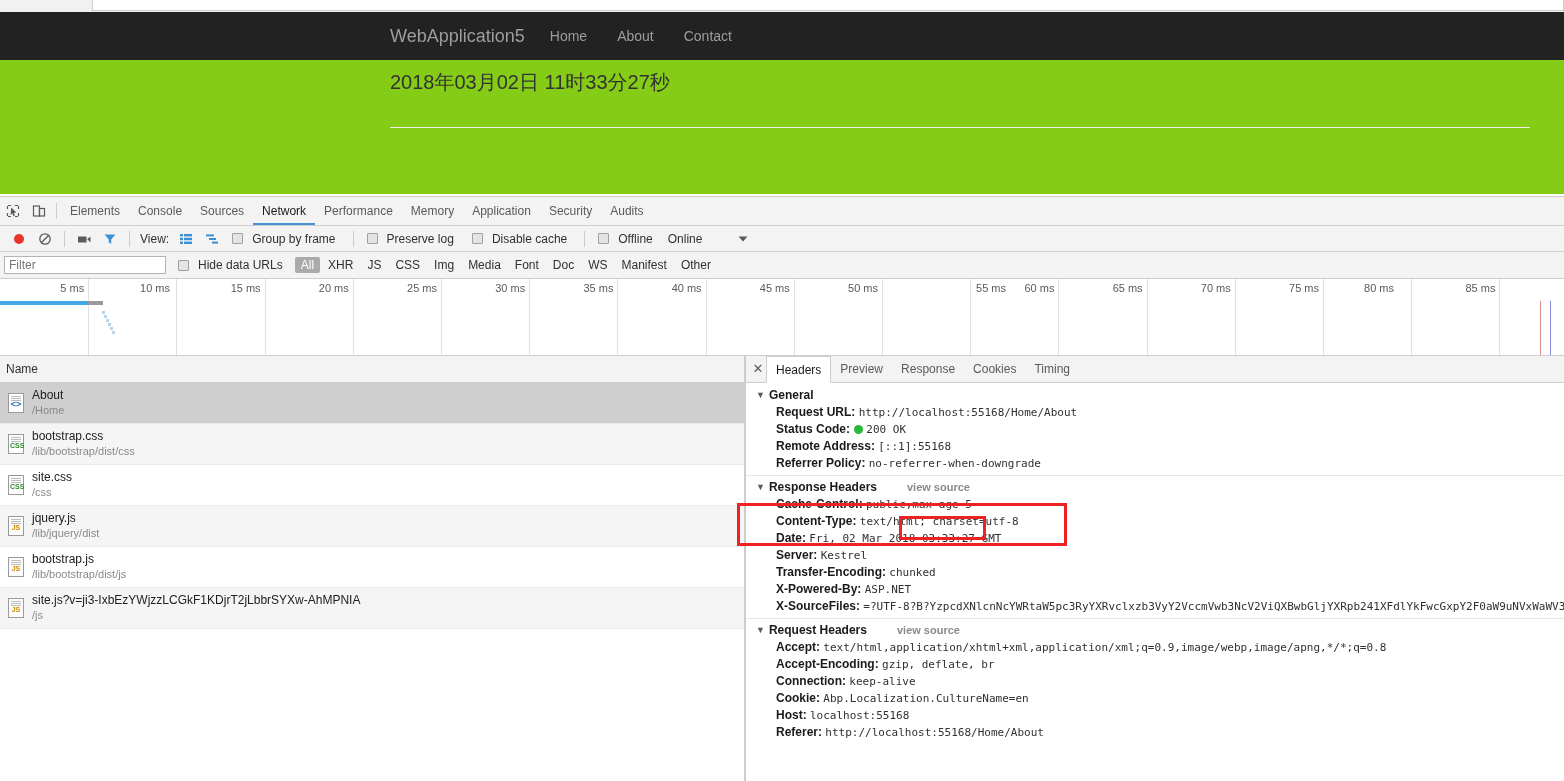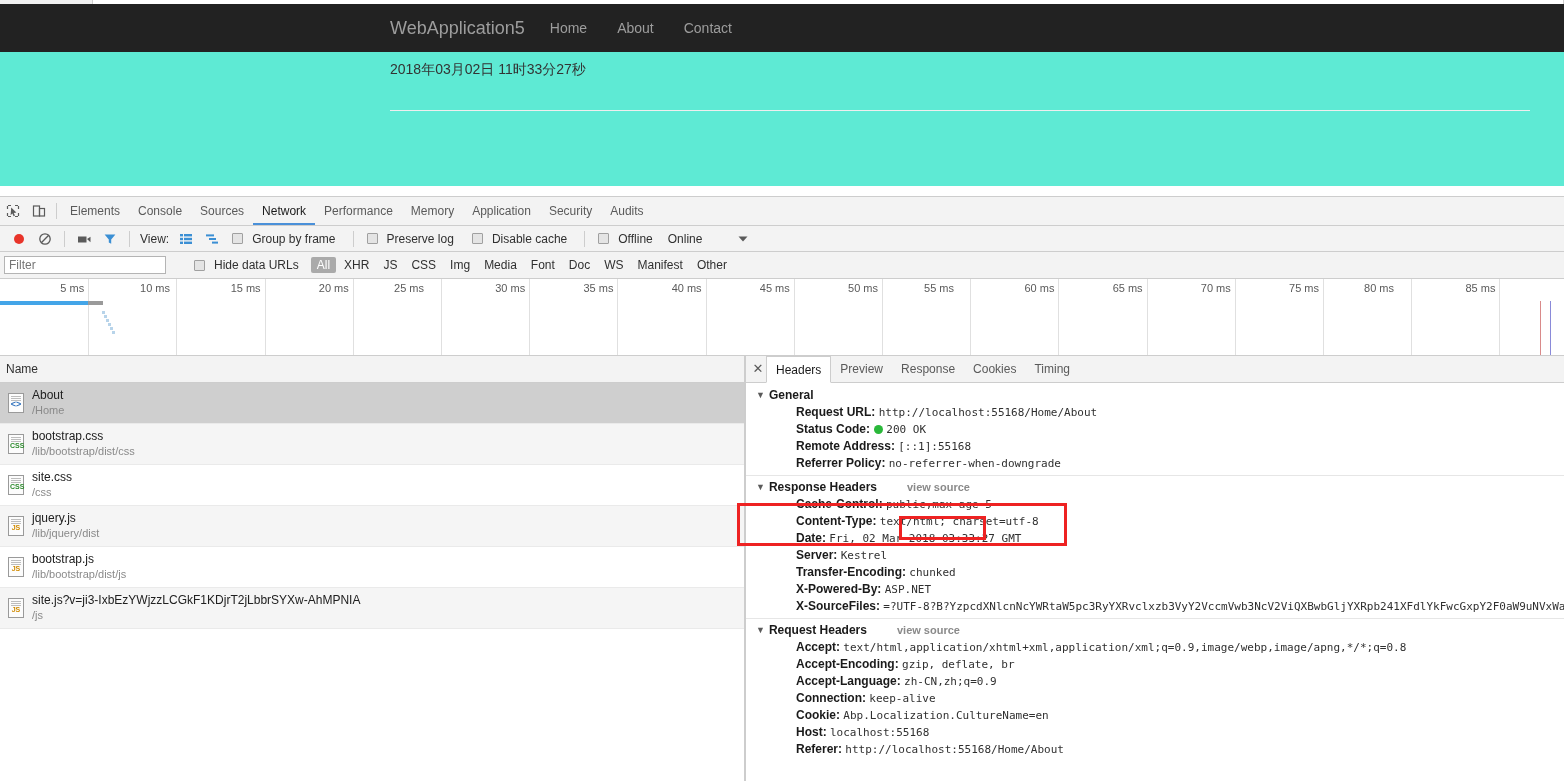--- a/index.html
+++ b/index.html
@@ -20,39 +20,39 @@
     position: absolute; left: 92px; top: 0px; width: 1472px; height: 11px;
     background: #ffffff; border: 1px solid #cfcfcf; border-top: none;
     box-sizing: border-box;
   }
   .chrome-cursor {
     position: absolute; left: 88px; top: 0px; width: 9px; height: 11px;
     background: #f1f1f1;
   }
 
   
-  .page { position: absolute; left: 0; top: 4px; width: 1564px; height: 182px; background: #5eead4; }
+  .page { position: absolute; left: 0; top: 12px; width: 1564px; height: 182px; background: #84cc16; }
   .navbar {
     position: absolute; left: 0; top: 0; width: 1564px; height: 48px;
     background: #222222;
   }
   .navbar-inner {
     position: absolute; left: 380px; top: 0; height: 48px;
     display: flex; align-items: center; gap: 0;
   }
   .brand {
     color: #9d9d9d; font-size: 18px; padding: 0 10px; line-height: 48px;
     text-decoration: none; white-space: nowrap;
   }
   .nav-link {
     color: #9d9d9d; font-size: 14px; padding: 15px 15px; line-height: 48px;
     text-decoration: none; white-space: nowrap;
   }
   .page-body { position: absolute; left: 390px; top: 48px; width: 1140px; }
-  .page-time { font-size: 14px; color: #333; padding-top: 9px; }
+  .page-time { font-size: 20px; color: #333; padding-top: 9px; }
   .page-hr {
     margin-top: 31px; border: none; border-top: 1px solid #eeeeee; width: 1140px;
   }
   .page-footer { font-size: 14px; color: #333; padding-top: 13px; }
 
   
   .devtools {
     position: absolute; left: 0; top: 196px; width: 1564px; height: 585px;
     background: #ffffff;
     border-top: 1px solid #cdcdcd;
@@ -197,21 +197,21 @@
   }
   .sect-title {
     font-weight: bold; color: #1a1a1a; font-size: 12px; line-height: 17px;
     display: flex; align-items: center;
   }
   .tri { font-size: 9px; color: #5a5a5a; margin-right: 4px; }
   .viewsrc { color: #8a8a8a; font-size: 11px; margin-left: 30px; cursor: pointer; }
   .hdr-line {
     line-height: 17px; padding-left: 20px; white-space: nowrap;
   }
-  .hk { font-weight: bold; color: #1a1a1a; font-size: 12px; margin-left: 20px; }
+  .hk { font-weight: bold; color: #1a1a1a; font-size: 12px; }
   .hv {
     font-family: "DejaVu Sans Mono", monospace; font-size: 11px; color: #303030;
   }
   .status-dot {
     display: inline-block; width: 9px; height: 9px; border-radius: 50%;
     background: #2ab83a; margin: 0 3px 0 1px; vertical-align: -1px;
   }
   .sect-divider {
     border-top: 1px solid #e6e6e6; margin: 3px 0 3px -10px; width: 828px;
   }
@@ -338,21 +338,21 @@
       <div class="tb-label">Online</div>
       <div class="dt-icobtn" style="margin-left:24px">
         <svg width="10" height="8" viewBox="0 0 10 8">
             <path d="M0.5 1.5 H9.5 L5 6.6 Z" fill="#5a5a5a"></path>
           </svg>
       </div>
     </div>
 
     <div class="dt-filterbar">
       <input class="filter-input" type="text" placeholder="Filter" style="">
-      <div class="tb-check" style="margin-left:28px">
+      <div class="tb-check" style="margin-left:12px">
         <span class="cbox"></span>
         <span class="tb-label">Hide data URLs</span>
       </div>
       <div class="ftype sel">All</div>
       <div class="ftype">XHR</div>
       <div class="ftype">JS</div>
       <div class="ftype">CSS</div>
       <div class="ftype">Img</div>
       <div class="ftype">Media</div>
       <div class="ftype">Font</div>
@@ -366,33 +366,33 @@
       <div id="ov-ticks">
           <div class="ov-tick" style="left: 88.2px;"></div>
           <div class="ov-ticklabel" style="left: 88.2px;">5 ms</div>
           <div class="ov-tick" style="left: 176.4px;"></div>
           <div class="ov-ticklabel" style="left: 174px;">10 ms</div>
           <div class="ov-tick" style="left: 264.6px;"></div>
           <div class="ov-ticklabel" style="left: 264.6px;">15 ms</div>
           <div class="ov-tick" style="left: 352.8px;"></div>
           <div class="ov-ticklabel" style="left: 352.8px;">20 ms</div>
           <div class="ov-tick" style="left: 441px;"></div>
-          <div class="ov-ticklabel" style="left: 428px;">25 ms</div>
+          <div class="ov-ticklabel" style="left: 441px;">25 ms</div>
           <div class="ov-tick" style="left: 529.2px;"></div>
           <div class="ov-ticklabel" style="left: 529.2px;">30 ms</div>
           <div class="ov-tick" style="left: 617.4px;"></div>
           <div class="ov-ticklabel" style="left: 617.4px;">35 ms</div>
           <div class="ov-tick" style="left: 705.6px;"></div>
           <div class="ov-ticklabel" style="left: 705.6px;">40 ms</div>
           <div class="ov-tick" style="left: 793.8px;"></div>
           <div class="ov-ticklabel" style="left: 793.8px;">45 ms</div>
           <div class="ov-tick" style="left: 882px;"></div>
           <div class="ov-ticklabel" style="left: 882px; text-align: center;">50 ms</div>
           <div class="ov-tick" style="left: 970.2px;"></div>
-          <div class="ov-ticklabel" style="left: 958px;">55 ms</div>
+          <div class="ov-ticklabel" style="left: 1010px;">55 ms</div>
           <div class="ov-tick" style="left: 1058.4px;"></div>
           <div class="ov-ticklabel" style="left: 1058.4px;">60 ms</div>
           <div class="ov-tick" style="left: 1146.6px;"></div>
           <div class="ov-ticklabel" style="left: 1146.6px;">65 ms</div>
           <div class="ov-tick" style="left: 1234.8px;"></div>
           <div class="ov-ticklabel" style="left: 1234.8px;">70 ms</div>
           <div class="ov-tick" style="left: 1323px;"></div>
           <div class="ov-ticklabel" style="left: 1323px;">75 ms</div>
           <div class="ov-tick" style="left: 1411.2px;"></div>
           <div class="ov-ticklabel" style="left: 1398px;">80 ms</div>
@@ -521,21 +521,20 @@
             <div class="hdr-line"><span class="hk">X-Powered-By: </span><span class="hv">ASP.NET</span></div>
             <div class="hdr-line"><span class="hk">X-SourceFiles: </span><span class="hv">=?UTF-8?B?YzpcdXNlcnNcYWRtaW5pc3RyYXRvclxzb3VyY2VccmVwb3NcV2ViQXBwbGljYXRpb241XFdlYkFwcGxpY2F0aW9uNVxWaWV3c1xIb21lXEFib3V0LmNzaHRtbA</span></div>
             <div class="sect-divider"></div>
             <div class="sect-title">
               <span class="tri">▼</span>
               <span>Request Headers</span>
               <span class="viewsrc">view source</span>
             </div>
             <div class="hdr-line"><span class="hk">Accept: </span><span class="hv">text/html,application/xhtml+xml,application/xml;q=0.9,image/webp,image/apng,*/*;q=0.8</span></div>
             <div class="hdr-line"><span class="hk">Accept-Encoding: </span><span class="hv">gzip, deflate, br</span></div>
-            <div class="hdr-line"><span class="hk">Accept-Language: </span><span class="hv">zh-CN,zh;q=0.9</span></div>
             <div class="hdr-line"><span class="hk">Connection: </span><span class="hv">keep-alive</span></div>
             <div class="hdr-line"><span class="hk">Cookie: </span><span class="hv">Abp.Localization.CultureName=en</span></div>
             <div class="hdr-line"><span class="hk">Host: </span><span class="hv">localhost:55168</span></div>
             <div class="hdr-line"><span class="hk">Referer: </span><span class="hv">http://localhost:55168/Home/About</span></div>
           </div>
       </div>
     </div>
   </div>
 
   <div id="annos">

